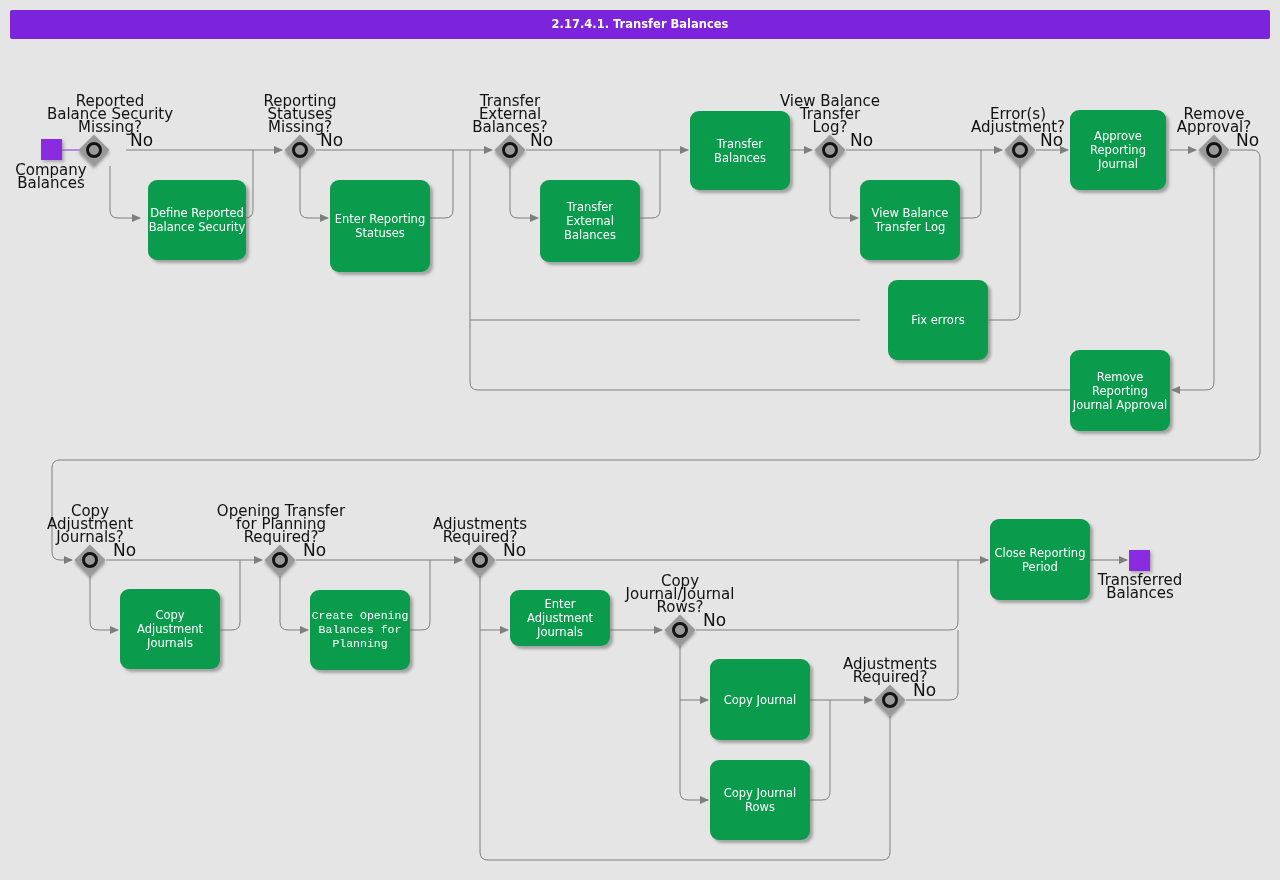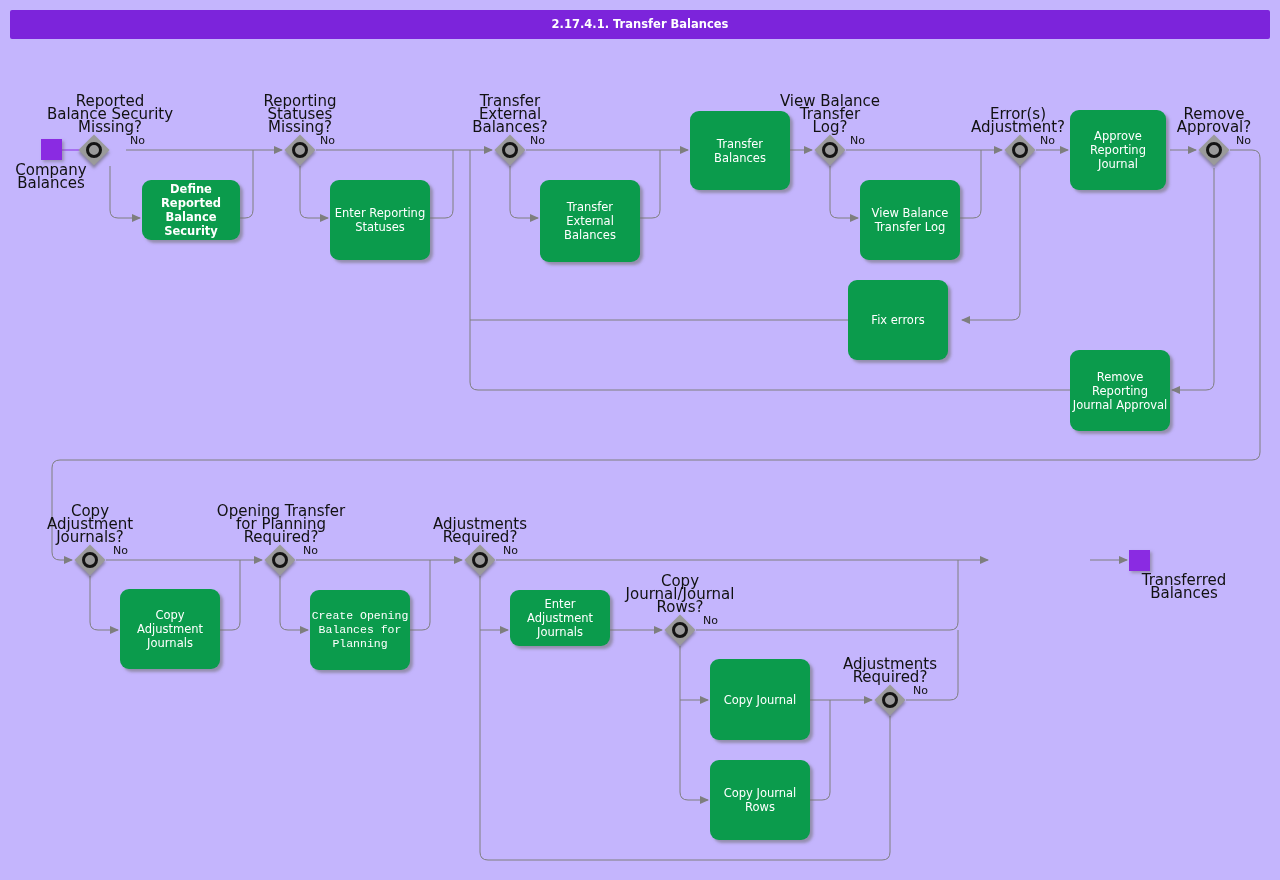--- a/index.html
+++ b/index.html
@@ -1,33 +1,33 @@
 <!DOCTYPE html>
 <html><head>
 <meta charset="utf-8">
 <style>
   html,body{margin:0;padding:0;background:#ffffff;}
-  #canvas{position:relative;width:1280px;height:880px;background:#c4b5fd;overflow:hidden;
+  #canvas{position:relative;width:1280px;height:880px;background:#e5e5e5;overflow:hidden;
           font-family:"DejaVu Sans","Liberation Sans",sans-serif;}
   #titlebar{position:absolute;left:10px;top:10px;width:1260px;height:29px;background:#7C24DB;
             color:#ffffff;font-size:11.5px;font-weight:bold;text-align:center;line-height:29px;
             border-radius:2px;}
   #wires{position:absolute;left:0;top:0;width:1280px;height:880px;z-index:1;}
   .activity{position:absolute;z-index:2;background:#0B9B4C;border-radius:9px;color:#ffffff;
             display:flex;align-items:center;justify-content:center;text-align:center;
             font-size:11.5px;line-height:14px;white-space:pre-line;
             box-shadow:3px 3px 3px rgba(110,110,110,0.55);}
   .dec{position:absolute;z-index:2;width:32px;height:32px;}
   .dshape{position:absolute;left:5px;top:5px;width:22px;height:22px;background:#9A9A9A;
           transform:rotate(45deg);box-shadow:2px 2px 3px rgba(90,90,90,0.55);}
   .dring{position:absolute;left:7.5px;top:7.5px;width:10px;height:10px;border:3.5px solid #141414;
          border-radius:50%;}
   .dlabel{position:absolute;z-index:2;transform:translateX(-50%);text-align:center;color:#111111;
           font-size:15px;line-height:13px;white-space:pre-line;}
-  .nolabel{position:absolute;z-index:2;color:#111111;font-size:11px;line-height:13px;}
+  .nolabel{position:absolute;z-index:2;color:#111111;font-size:17px;line-height:13px;}
   .term{position:absolute;z-index:2;width:21px;height:21px;background:#8A2BE2;
         box-shadow:2px 2px 3px rgba(110,110,110,0.5);}
   .tlabel{position:absolute;z-index:2;transform:translateX(-50%);text-align:center;color:#111111;
           font-size:15px;line-height:13px;white-space:pre-line;}
 </style>
 </head>
 <body>
 
 <div id="canvas">
 
@@ -84,21 +84,21 @@
     <path d="M 810 700 H 872" marker-end="url(#ag)"></path>
     <path d="M 810 800 H 822 Q 830 800 830 792 V 700"></path>
     <path d="M 906 700 H 950 Q 958 700 958 692 V 630"></path>
     <path d="M 1090 560 H 1127" marker-end="url(#ag)"></path>
   </svg>
 
   <div class="term" style="left:41px;top:139px;"></div>
   <div class="tlabel" style="left:51px;top:164px;">Company
 Balances</div>
   <div class="term" style="left:1129px;top:550px;"></div>
-  <div class="tlabel" style="left:1140px;top:574px;margin-left:44px;">Transferred
+  <div class="tlabel" style="left:1140px;top:574px;">Transferred
 Balances</div>
 
   <div class="dec" style="left:78px;top:134px;">
       <div class="dshape"></div>
       <div class="dring"></div>
     </div>
   <div class="dlabel" style="left:110px;top:95px;">Reported
 Balance Security
 Missing?</div>
   <div class="nolabel" style="left:130px;top:134px;">No</div>
@@ -182,44 +182,46 @@
   <div class="nolabel" style="left:703px;top:614px;">No</div>
 
   <div class="dec" style="left:874px;top:684px;">
       <div class="dshape"></div>
       <div class="dring"></div>
     </div>
   <div class="dlabel" style="left:890px;top:658px;">Adjustments
 Required?</div>
   <div class="nolabel" style="left:913px;top:684px;">No</div>
 
-  <div class="activity" style="left:142px;top:180px;width:98px;height:60px;font-weight:bold;">Define Reported
+  <div class="activity" style="left:148px;top:180px;width:98px;height:80px;">Define Reported
 Balance Security</div>
-  <div class="activity" style="left:330px;top:180px;width:100px;height:80px;">Enter Reporting
+  <div class="activity" style="left:330px;top:180px;width:100px;height:92px;">Enter Reporting
 Statuses</div>
   <div class="activity" style="left:540px;top:180px;width:100px;height:82px;">Transfer
 External
 Balances</div>
   <div class="activity" style="left:690px;top:111px;width:100px;height:79px;">Transfer
 Balances</div>
   <div class="activity" style="left:860px;top:180px;width:100px;height:80px;">View Balance
 Transfer Log</div>
   <div class="activity" style="left:1070px;top:110px;width:96px;height:80px;">Approve
 Reporting
 Journal</div>
-  <div class="activity" style="left:848px;top:280px;width:100px;height:80px;">Fix errors</div>
+  <div class="activity" style="left:888px;top:280px;width:100px;height:80px;">Fix errors</div>
   <div class="activity" style="left:1070px;top:350px;width:100px;height:81px;">Remove
 Reporting
 Journal Approval</div>
   <div class="activity" style="left:120px;top:589px;width:100px;height:80px;">Copy
 Adjustment
 Journals</div>
   <div class="activity" style="left:310px;top:590px;width:100px;height:80px;font-family:Liberation Mono, monospace;">Create Opening
 Balances for
 Planning</div>
   <div class="activity" style="left:510px;top:590px;width:100px;height:56px;">Enter
 Adjustment
 Journals</div>
   <div class="activity" style="left:710px;top:659px;width:100px;height:81px;">Copy Journal</div>
   <div class="activity" style="left:710px;top:760px;width:100px;height:80px;">Copy Journal
 Rows</div>
+  <div class="activity" style="left:990px;top:519px;width:100px;height:81px;">Close Reporting
+Period</div>
 
 </div>
 
 </body></html>

